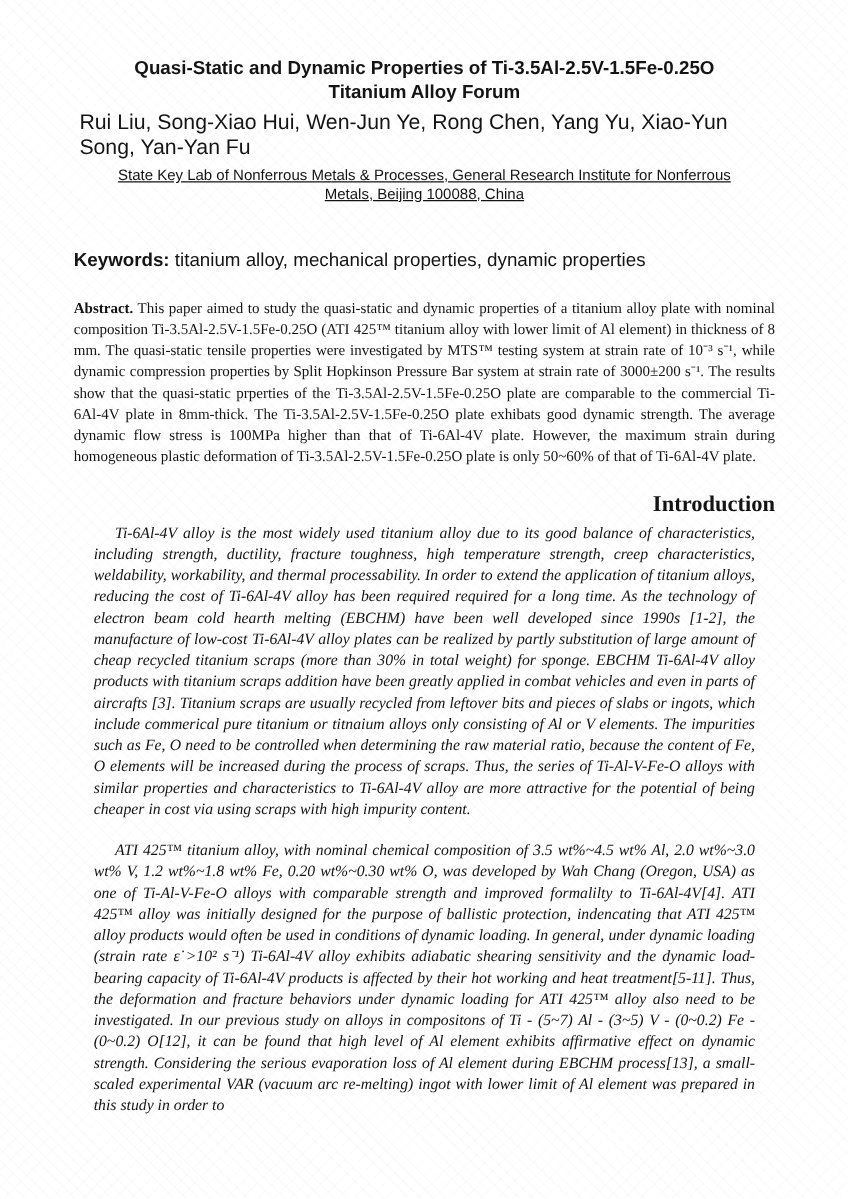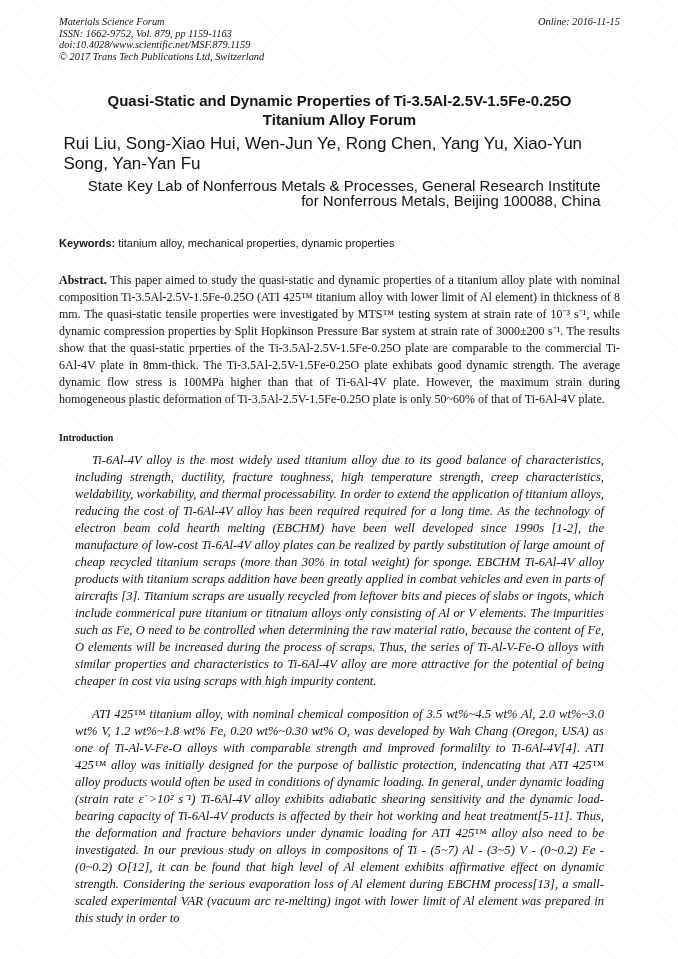--- a/index.html
+++ b/index.html
@@ -43,69 +43,62 @@
   .authors {
     font-family: "Liberation Sans", sans-serif;
     font-size: 17px;
     line-height: 19.5px;
     text-align: left;
     max-width: 552px;
     margin: 5px auto 0 auto;
   }
   .affiliation {
     font-family: "Liberation Sans", sans-serif;
-    font-size: 15px;
+    font-size: 12px;
     line-height: 14.5px;
-    text-align: right;
+    text-align: center;
     max-width: 522px;
     margin: 6px auto 0 auto;
+    text-decoration: underline;
   }
   .keywords {
     font-family: "Liberation Sans", sans-serif;
-    font-size: 11px;
+    font-size: 15px;
     line-height: 14.5px;
-    margin: 28px 0 0 0;
+    margin: 40px 0 0 0;
   }
   .b { font-weight: bold; }
   .abstract {
     font-size: 12px;
     line-height: 17px;
     text-align: justify;
     margin: 21px 0 0 0;
   }
   .section-heading {
-    font-size: 10px;
+    font-size: 18px;
     line-height: 17px;
     font-weight: bold;
     margin: 21px 0 0 0;
+    text-align: right;
   }
   .body-para {
     font-size: 12.6px;
     line-height: 17px;
     text-align: justify;
     text-indent: 17px;
     margin: 16px;
     font-style: italic;
   }
   .body-para.first { margin-top: 6px; }
 </style>
 </head>
 <body>
 
 <div class="page">
 
-  <div class="header">
-    <div class="header-left">
-      <div>Materials Science Forum</div>
-      <div>ISSN: 1662-9752, Vol. 879, pp 1159-1163</div>
-      <div>doi:10.4028/www.scientific.net/MSF.879.1159</div>
-      <div>© 2017 Trans Tech Publications Ltd, Switzerland</div>
-    </div>
-    <div class="header-right">Online: 2016-11-15</div>
-  </div>
 
   <h1 class="title">Quasi-Static and Dynamic Properties of Ti-3.5Al-2.5V-1.5Fe-0.25O Titanium Alloy Forum</h1>
 
   <div class="authors">Rui Liu, Song-Xiao Hui, Wen-Jun Ye, Rong Chen, Yang Yu, Xiao-Yun Song, Yan-Yan Fu</div>
 
   <div class="affiliation">State Key Lab of Nonferrous Metals &amp; Processes, General Research Institute for Nonferrous Metals, Beijing 100088, China</div>
 
   <p class="keywords"><span class="b">Keywords:</span><span> titanium alloy, mechanical properties, dynamic properties</span></p>
 
   <p class="abstract"><span class="b">Abstract.</span><span> This paper aimed to study the quasi-static and dynamic properties of a titanium alloy plate with nominal composition Ti-3.5Al-2.5V-1.5Fe-0.25O (ATI 425™ titanium alloy with lower limit of Al element) in thickness of 8 mm. The quasi-static tensile properties were investigated by MTS™ testing system at strain rate of 10⁻³ s⁻¹, while dynamic compression properties by Split Hopkinson Pressure Bar system at strain rate of 3000±200 s⁻¹. The results show that the quasi-static prperties of the Ti-3.5Al-2.5V-1.5Fe-0.25O plate are comparable to the commercial Ti-6Al-4V plate in 8mm-thick. The Ti-3.5Al-2.5V-1.5Fe-0.25O plate exhibats good dynamic strength. The average dynamic flow stress is 100MPa higher than that of Ti-6Al-4V plate. However, the maximum strain during homogeneous plastic deformation of Ti-3.5Al-2.5V-1.5Fe-0.25O plate is only 50~60% of that of Ti-6Al-4V plate.</span></p>

